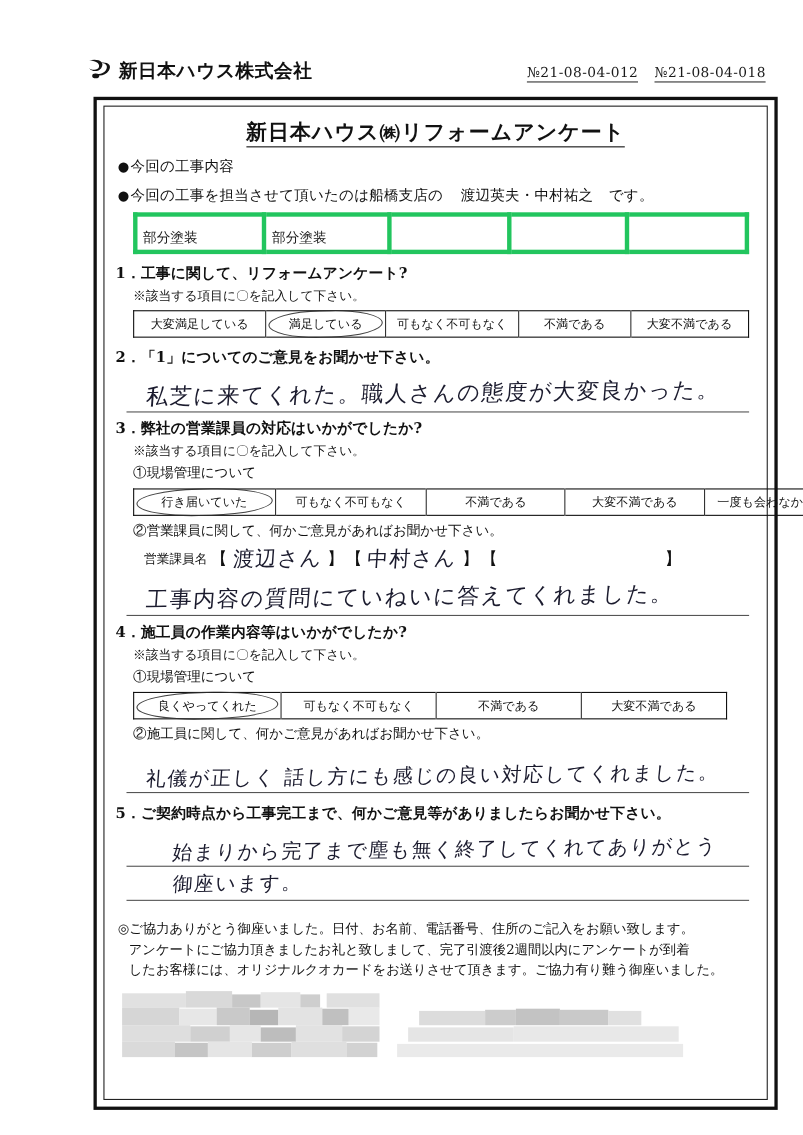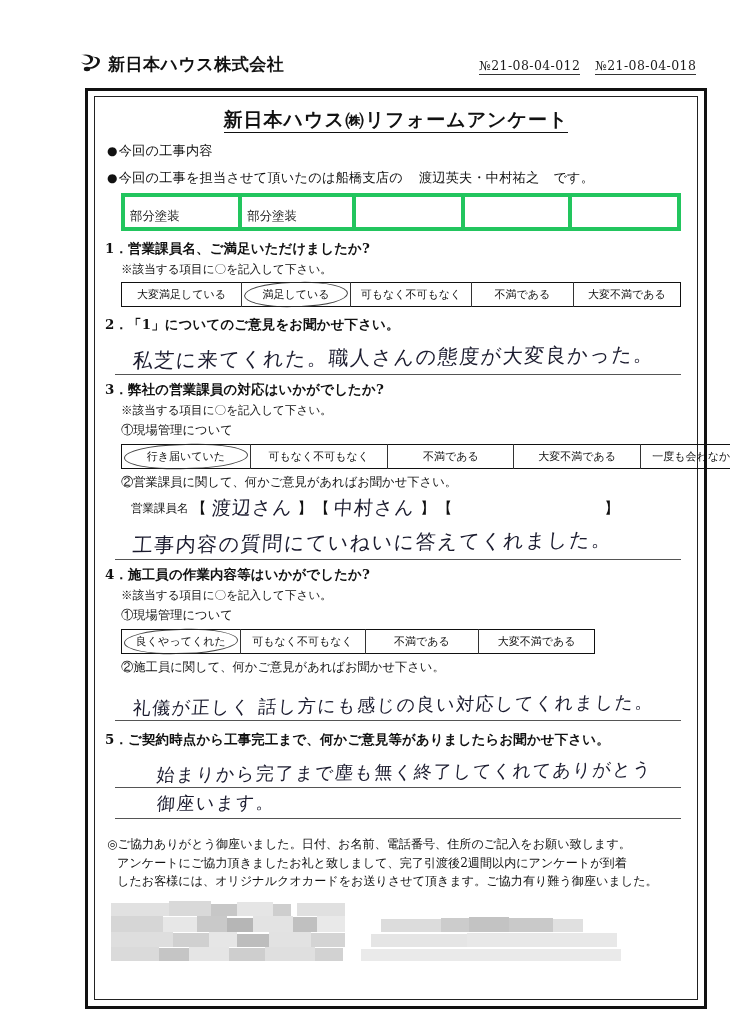--- a/index.html
+++ b/index.html
@@ -193,21 +193,21 @@
         <td style="width:118px">部分塗装</td>
         <td style="width:114px">部分塗装</td>
         <td style="width:110px"></td>
         <td style="width:108px"></td>
         <td style="width:110px"></td>
       </tr>
     </tbody>
       </table>
 
     <div class="qline" style="margin-top:9px">
-      <span>1．</span><span>営業課員名、ご満足いただけましたか?</span>
+      <span>1．</span><span>工事に関して、リフォームアンケート?</span>
     </div>
     <div class="note">※該当する項目に〇を記入して下さい。</div>
     <table class="opt-table" style="width:560px">
       <tbody>
           <tr>
         <td style="width:120px">大変満足している</td>
         <td class="circled" style="width:110px">満足している</td>
         <td style="width:120px">可もなく不可もなく</td>
         <td style="width:103px">不満である</td>
         <td style="width:107px">大変不満である</td>
@@ -257,21 +257,21 @@
       <div class="hw-line">
         <span class="hw-text">工事内容の質問にていねいに答えてくれました。</span>
       </div>
     </div>
 
     <div class="qline" style="margin-top:6px">
       <span>4．</span><span>施工員の作業内容等はいかがでしたか?</span>
     </div>
     <div class="note">※該当する項目に〇を記入して下さい。</div>
     <div class="sub">①現場管理について</div>
-    <table class="opt-table" style="width:474px">
+    <table class="opt-table" style="width:540px">
       <tbody>
           <tr>
         <td class="circled" style="width:118px">良くやってくれた</td>
         <td style="width:124px">可もなく不可もなく</td>
         <td style="width:116px">不満である</td>
         <td style="width:116px">大変不満である</td>
       </tr>
     </tbody>
       </table>
     <div class="sub" style="margin-top:5px">②施工員に関して、何かご意見があればお聞かせ下さい。</div>

